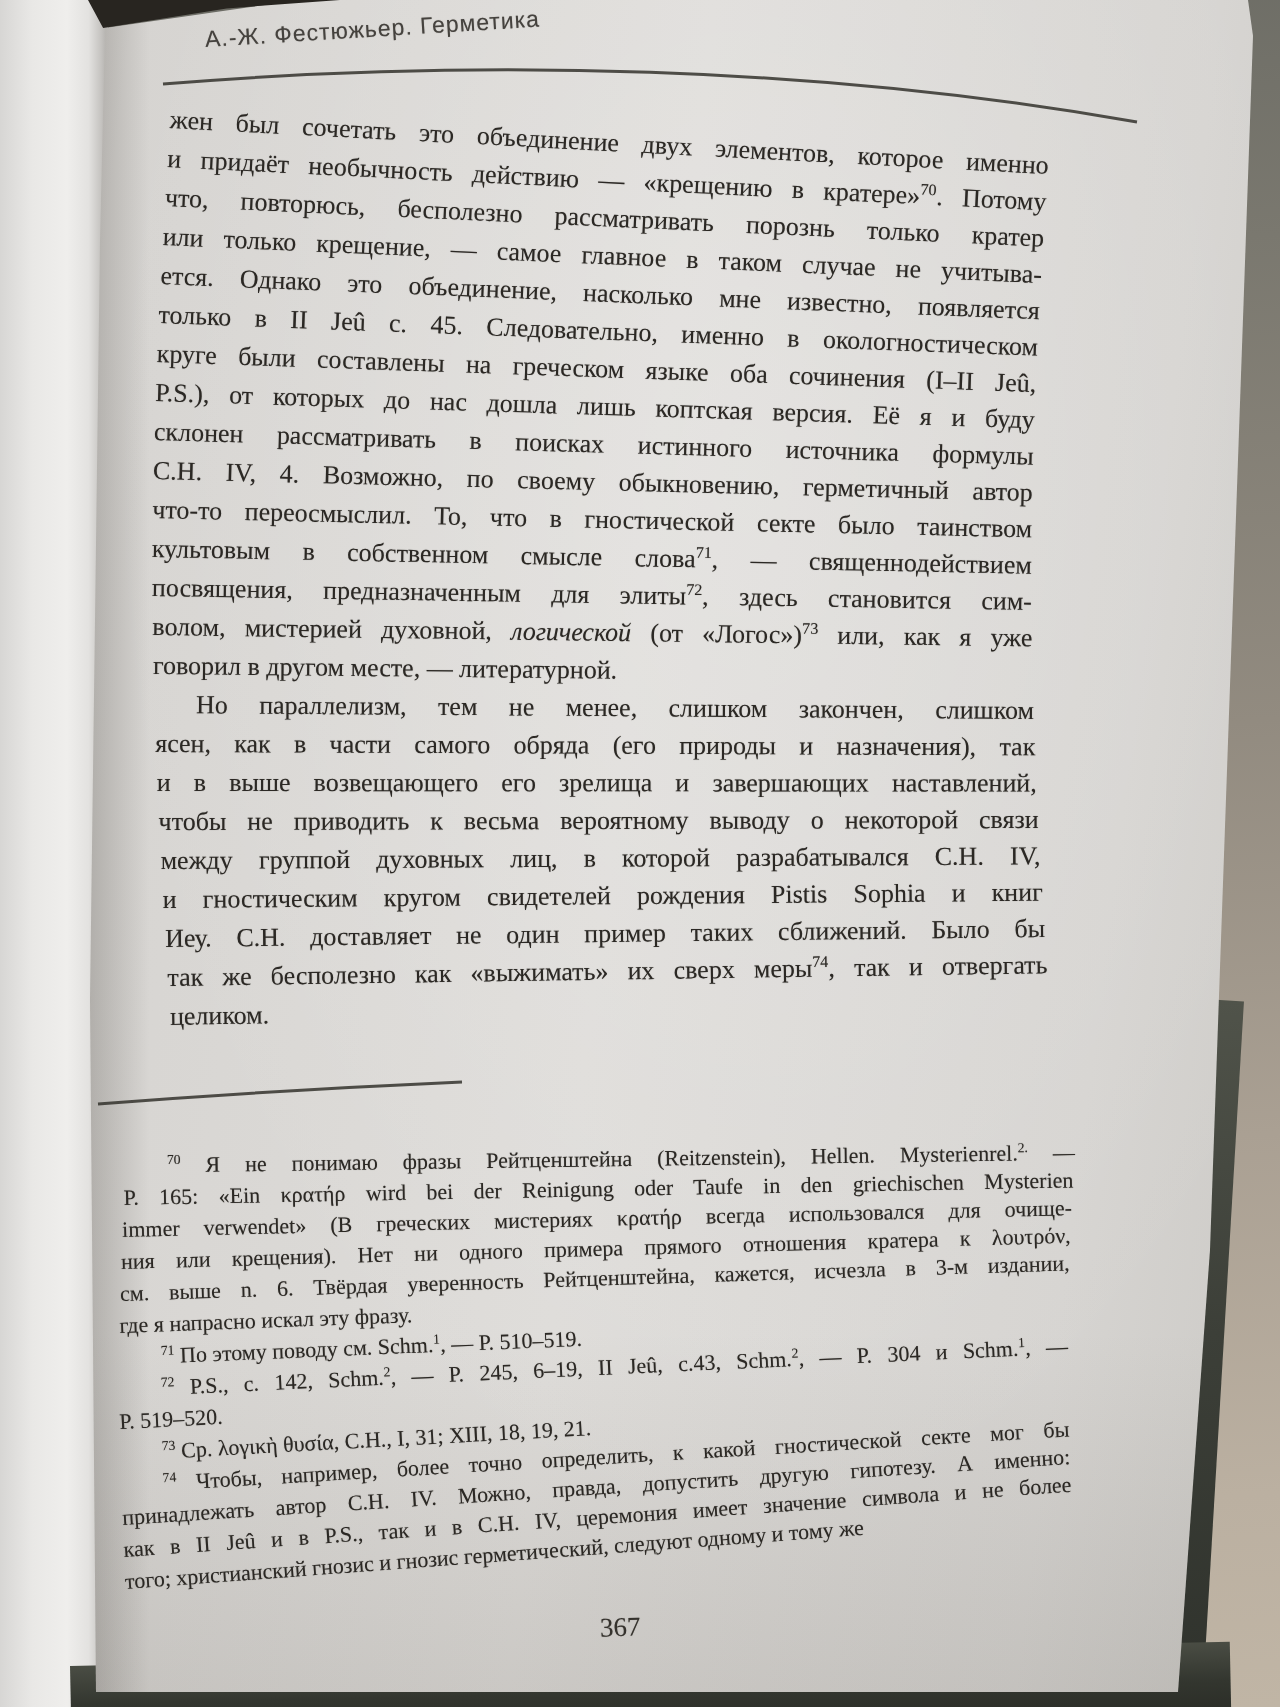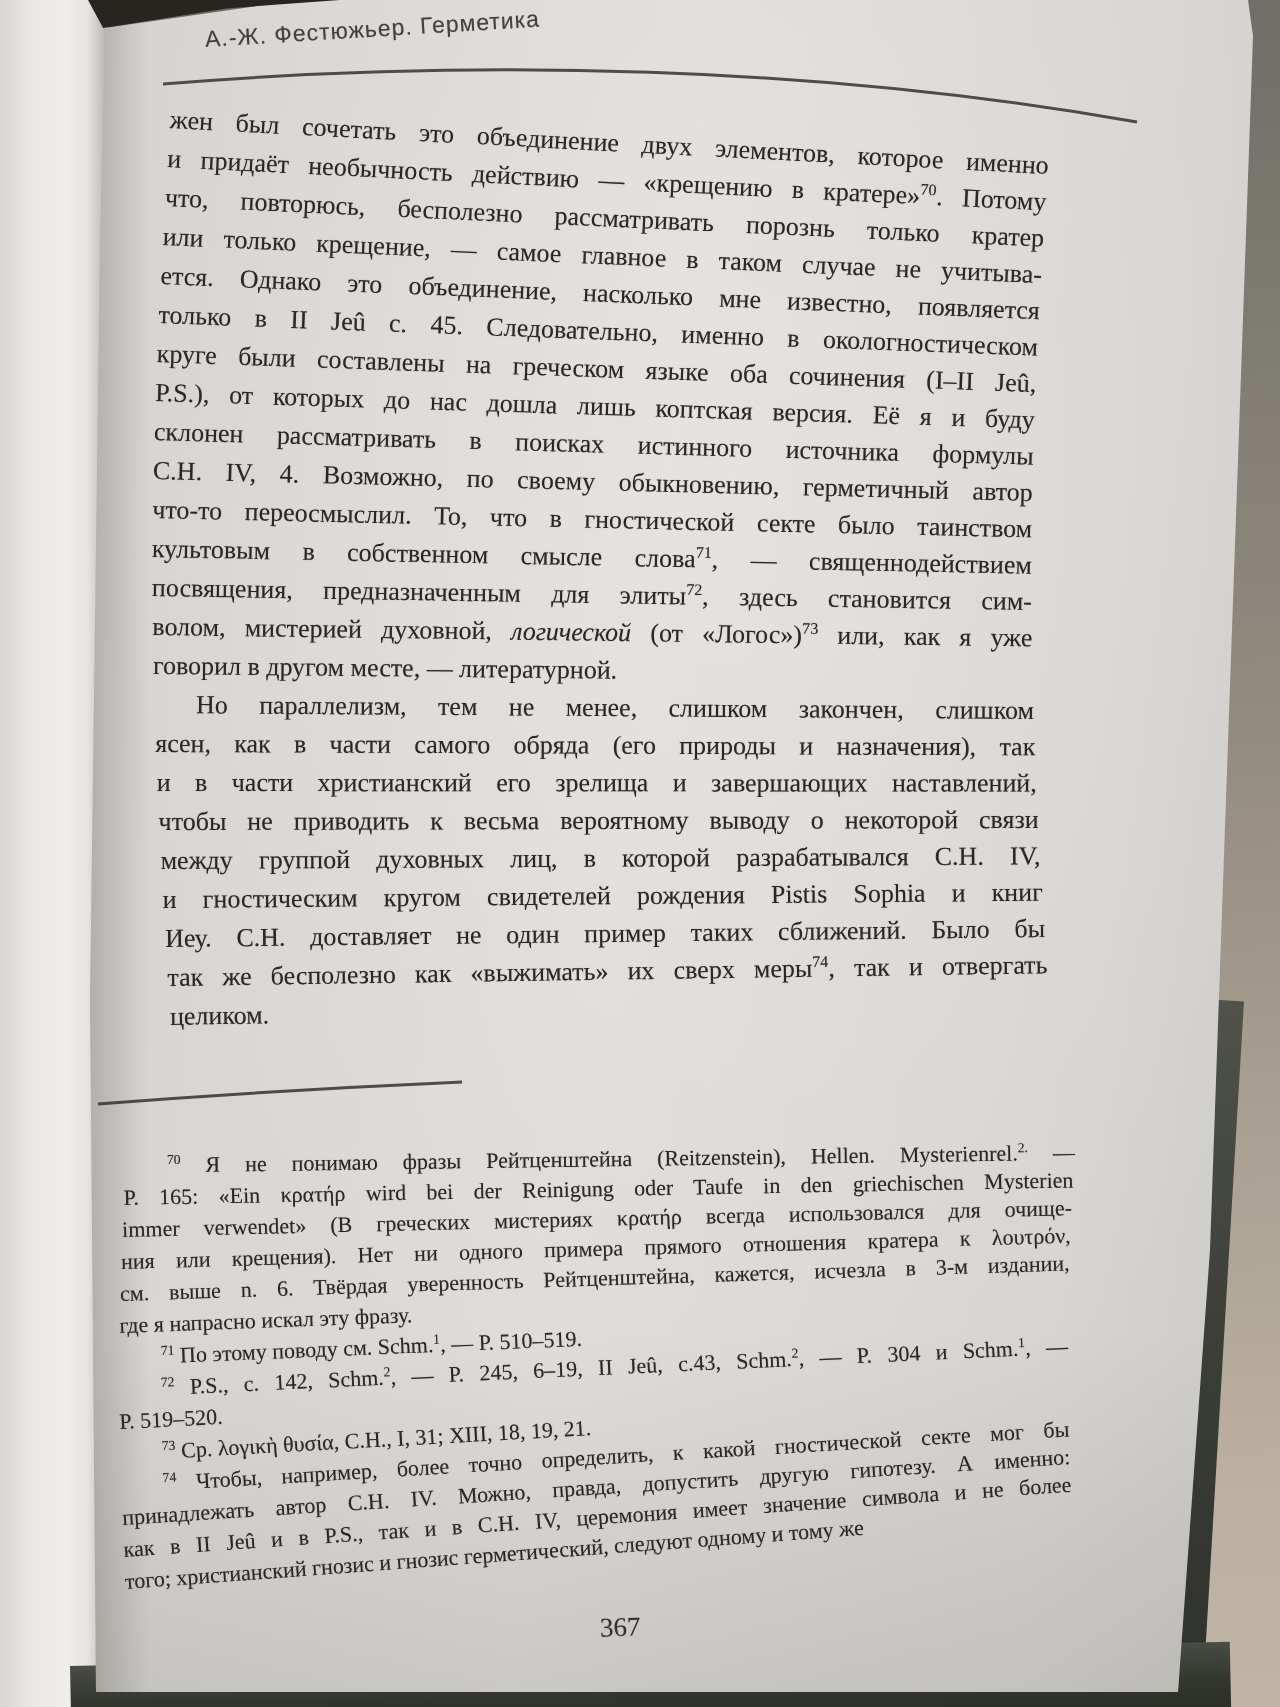--- a/index.html
+++ b/index.html
@@ -76,21 +76,21 @@
         <div class="tline" style="transform: translateX(-14.7px) rotate(1.78deg); transform-origin: 0px 50%;"><span>P.S.), от которых до нас дошла лишь коптская версия. Её я и буду</span></div>
         <div class="tline" style="transform: translateX(-16px) rotate(1.61deg); transform-origin: 0px 50%;"><span>склонен рассматривать в поисках истинного источника формулы</span></div>
         <div class="tline" style="transform: translateX(-17px) rotate(1.43deg); transform-origin: 0px 50%;"><span>С.Н. IV, 4. Возможно, по своему обыкновению, герметичный автор</span></div>
         <div class="tline" style="transform: translateX(-17.6px) rotate(1.26deg); transform-origin: 0px 50%;"><span>что-то переосмыслил. То, что в гностической секте было таинством</span></div>
         <div class="tline" style="transform: translateX(-18px) rotate(1.09deg); transform-origin: 0px 50%;"><span>культовым в собственном смысле слова</span><sup>71</sup><span>, — священнодействием</span></div>
         <div class="tline" style="transform: translateX(-18px) rotate(0.91deg); transform-origin: 0px 50%;"><span>посвящения, предназначенным для элиты</span><sup>72</sup><span>, здесь становится сим-</span></div>
         <div class="tline" style="transform: translateX(-17.6px) rotate(0.74deg); transform-origin: 0px 50%;"><span>волом, мистерией духовной, </span><span class="it">логической</span><span> (от «Логос»)</span><sup>73</sup><span> или, как я уже</span></div>
         <div class="tline end" style="transform: translateX(-17px) rotate(0.57deg); transform-origin: 0px 50%;"><span>говорил в другом месте, — литературной.</span></div>
         <div class="tline ind" style="transform: translateX(-16px) rotate(0.39deg); transform-origin: 0px 50%;"><span>Но параллелизм, тем не менее, слишком закончен, слишком</span></div>
         <div class="tline" style="transform: translateX(-14.7px) rotate(0.22deg); transform-origin: 0px 50%;"><span>ясен, как в части самого обряда (его природы и назначения), так</span></div>
-        <div class="tline" style="transform: translateX(-13.2px) rotate(0.04deg); transform-origin: 0px 50%;"><span>и в части христианский его зрелища и завершающих наставлений,</span></div>
+        <div class="tline" style="transform: translateX(-13.2px) rotate(0.04deg); transform-origin: 0px 50%;"><span>и в выше возвещающего его зрелища и завершающих наставлений,</span></div>
         <div class="tline" style="transform: translateX(-11.4px) rotate(-0.13deg); transform-origin: 0px 50%;"><span>чтобы не приводить к весьма вероятному выводу о некоторой связи</span></div>
         <div class="tline" style="transform: translateX(-9.4px) rotate(-0.3deg); transform-origin: 0px 50%;"><span>между группой духовных лиц, в которой разрабатывался С.Н. IV,</span></div>
         <div class="tline" style="transform: translateX(-7.2px) rotate(-0.48deg); transform-origin: 0px 50%;"><span>и гностическим кругом свидетелей рождения Pistis Sophia и книг</span></div>
         <div class="tline" style="transform: translateX(-4.9px) rotate(-0.65deg); transform-origin: 0px 50%;"><span>Иеу. С.Н. доставляет не один пример таких сближений. Было бы</span></div>
         <div class="tline" style="transform: translateX(-2.5px) rotate(-0.83deg); transform-origin: 0px 50%;"><span>так же бесполезно как «выжимать» их сверх меры</span><sup>74</sup><span>, так и отвергать</span></div>
         <div class="tline end" style="transform: translateX(0px) rotate(-1deg); transform-origin: 0px 50%;"><span>целиком.</span></div>
       </div>
 
     <div class="footnotes">
         <div class="tline ind" style="transform: translateX(0px) rotate(-0.8deg); transform-origin: 0px 50%;"><sup>70</sup><span> Я не понимаю фразы Рейтценштейна (Reitzenstein), Hellen. Mysterienrel.</span><sup>2.</sup><span> —</span></div>

